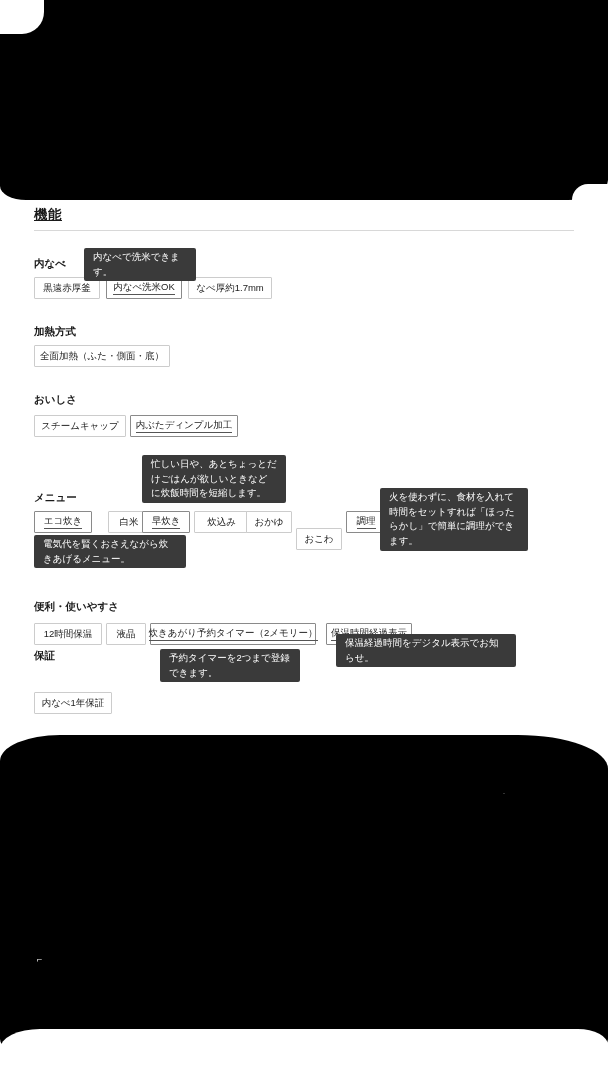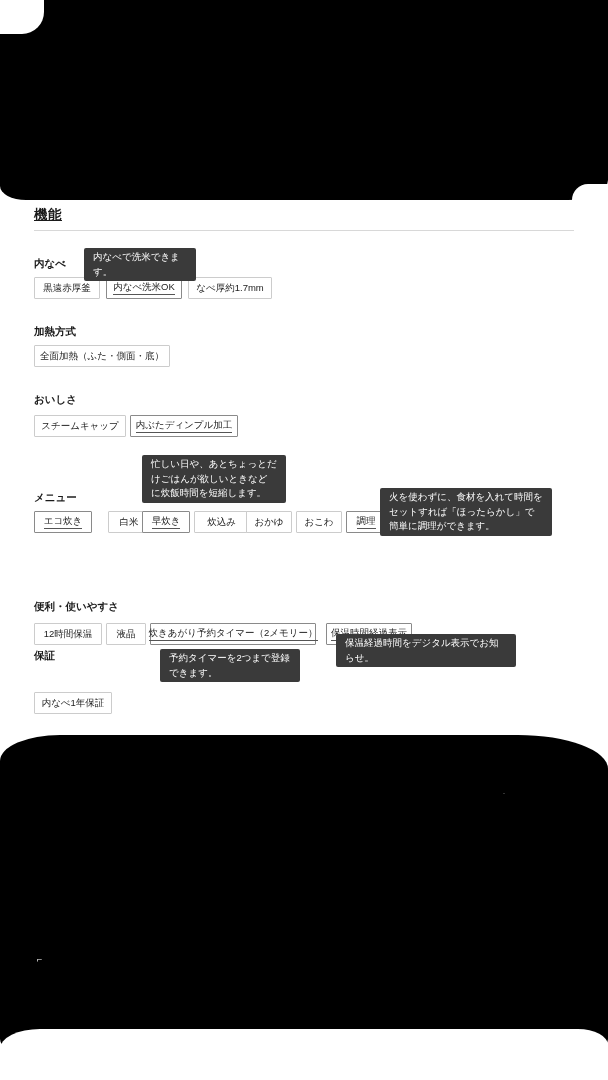--- a/index.html
+++ b/index.html
@@ -197,29 +197,30 @@
     </div>
     <div class="chip highlighted" style="left:142px; top:311px; width:48px;">
       <span class="chip-label">早炊き</span>
     </div>
     <div class="chip" style="left:194px; top:311px; width:55px;text-align:right;">
       <span class="chip-label">炊込み</span>
     </div>
     <div class="chip" style="left:246px; top:311px; width:46px;">
       <span class="chip-label">おかゆ</span>
     </div>
-    <div class="chip" style="left:296px; top:311px; width:46px;">
+    <div class="chip" style="left:296px; top:328px; width:46px;">
       <span class="chip-label">おこわ</span>
     </div>
     <div class="chip highlighted" style="left:346px; top:311px; width:40px;">
       <span class="chip-label">調理</span>
     </div>
 
     <div class="tooltip" style="left:142px; top:255px; width:144px;">忙しい日や、あとちょっとだけごはんが欲しいときなどに炊飯時間を短縮します。</div>
-    <div class="tooltip" style="left:380px; top:288px; width:172px;">火を使わずに、食材を入れて時間をセットすれば「ほったらかし」で簡単に調理ができます。</div>
+    <div class="tooltip" style="left:34px; top:335px; width:152px;">電気代を賢くおさえながら炊きあげるメニュー。</div>
+    <div class="tooltip" style="left:380px; top:288px; width:148px;">火を使わずに、食材を入れて時間をセットすれば「ほったらかし」で簡単に調理ができます。</div>
 
     <div class="group-label" style="top:400px;">便利・使いやすさ</div>
 
     <div class="chip" style="left:34px; top:423px; width:68px;">
       <span class="chip-label">12時間保温</span>
     </div>
     <div class="chip" style="left:106px; top:423px; width:40px;">
       <span class="chip-label">液晶</span>
     </div>
     <div class="chip highlighted" style="left:150px; top:423px; width:166px;">

